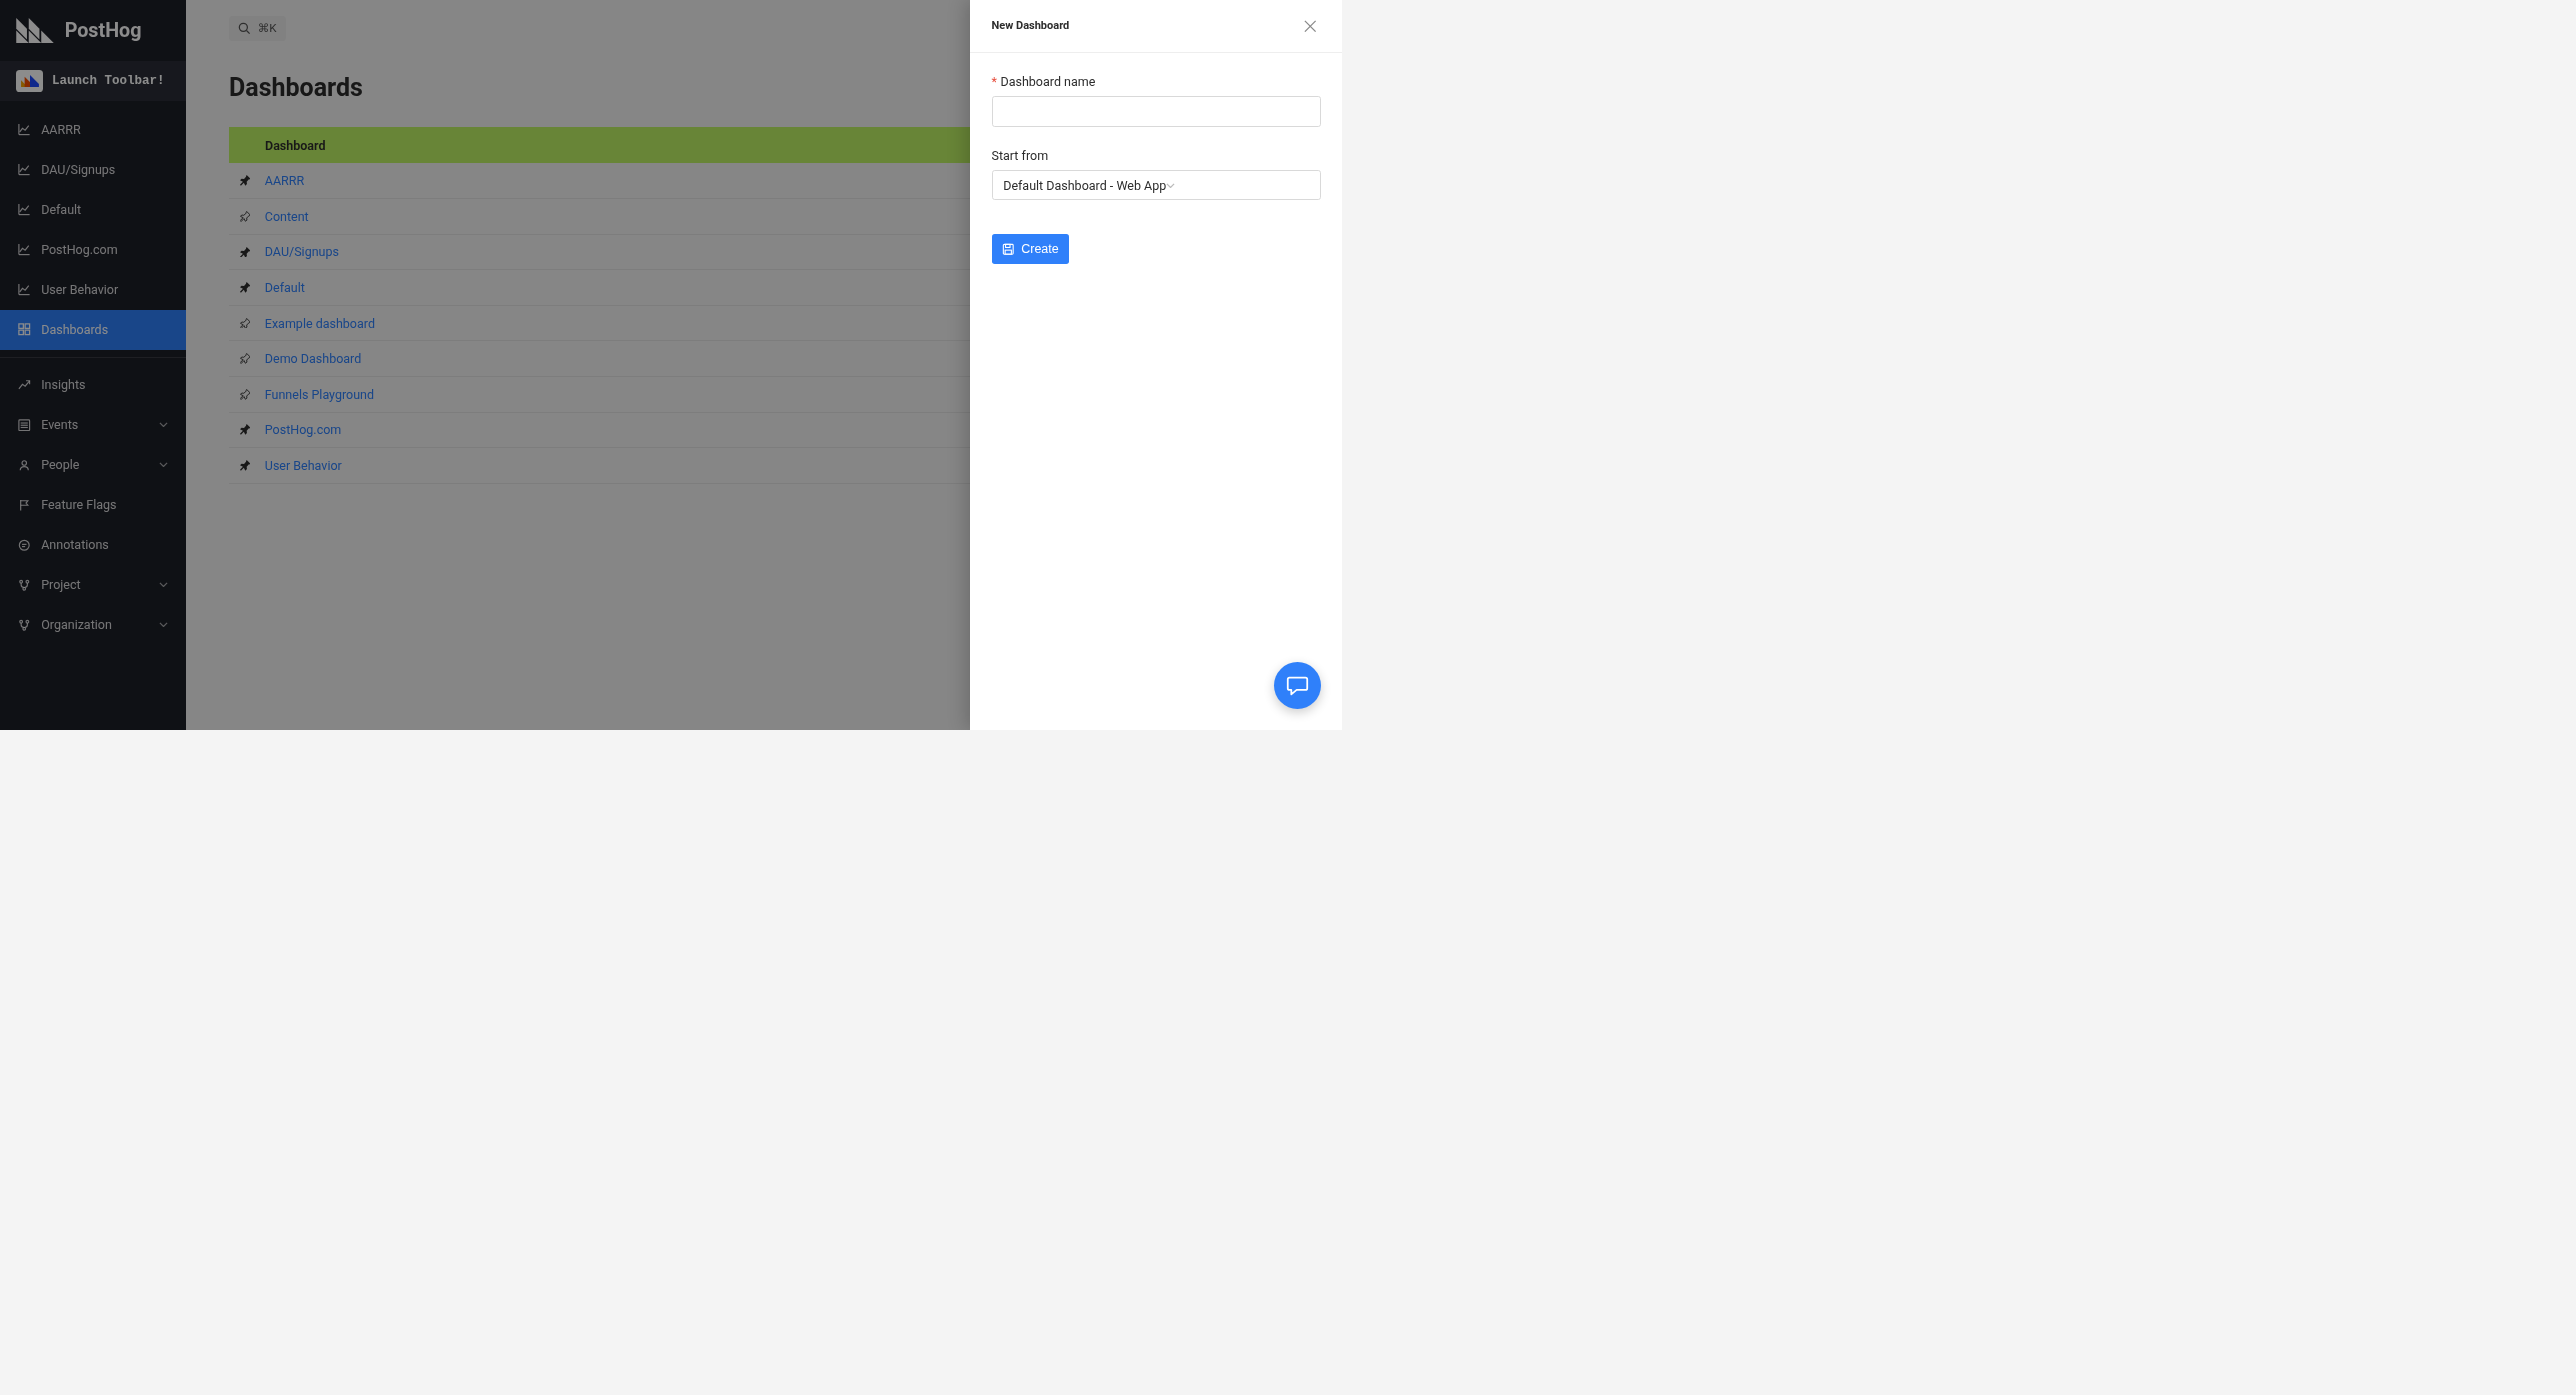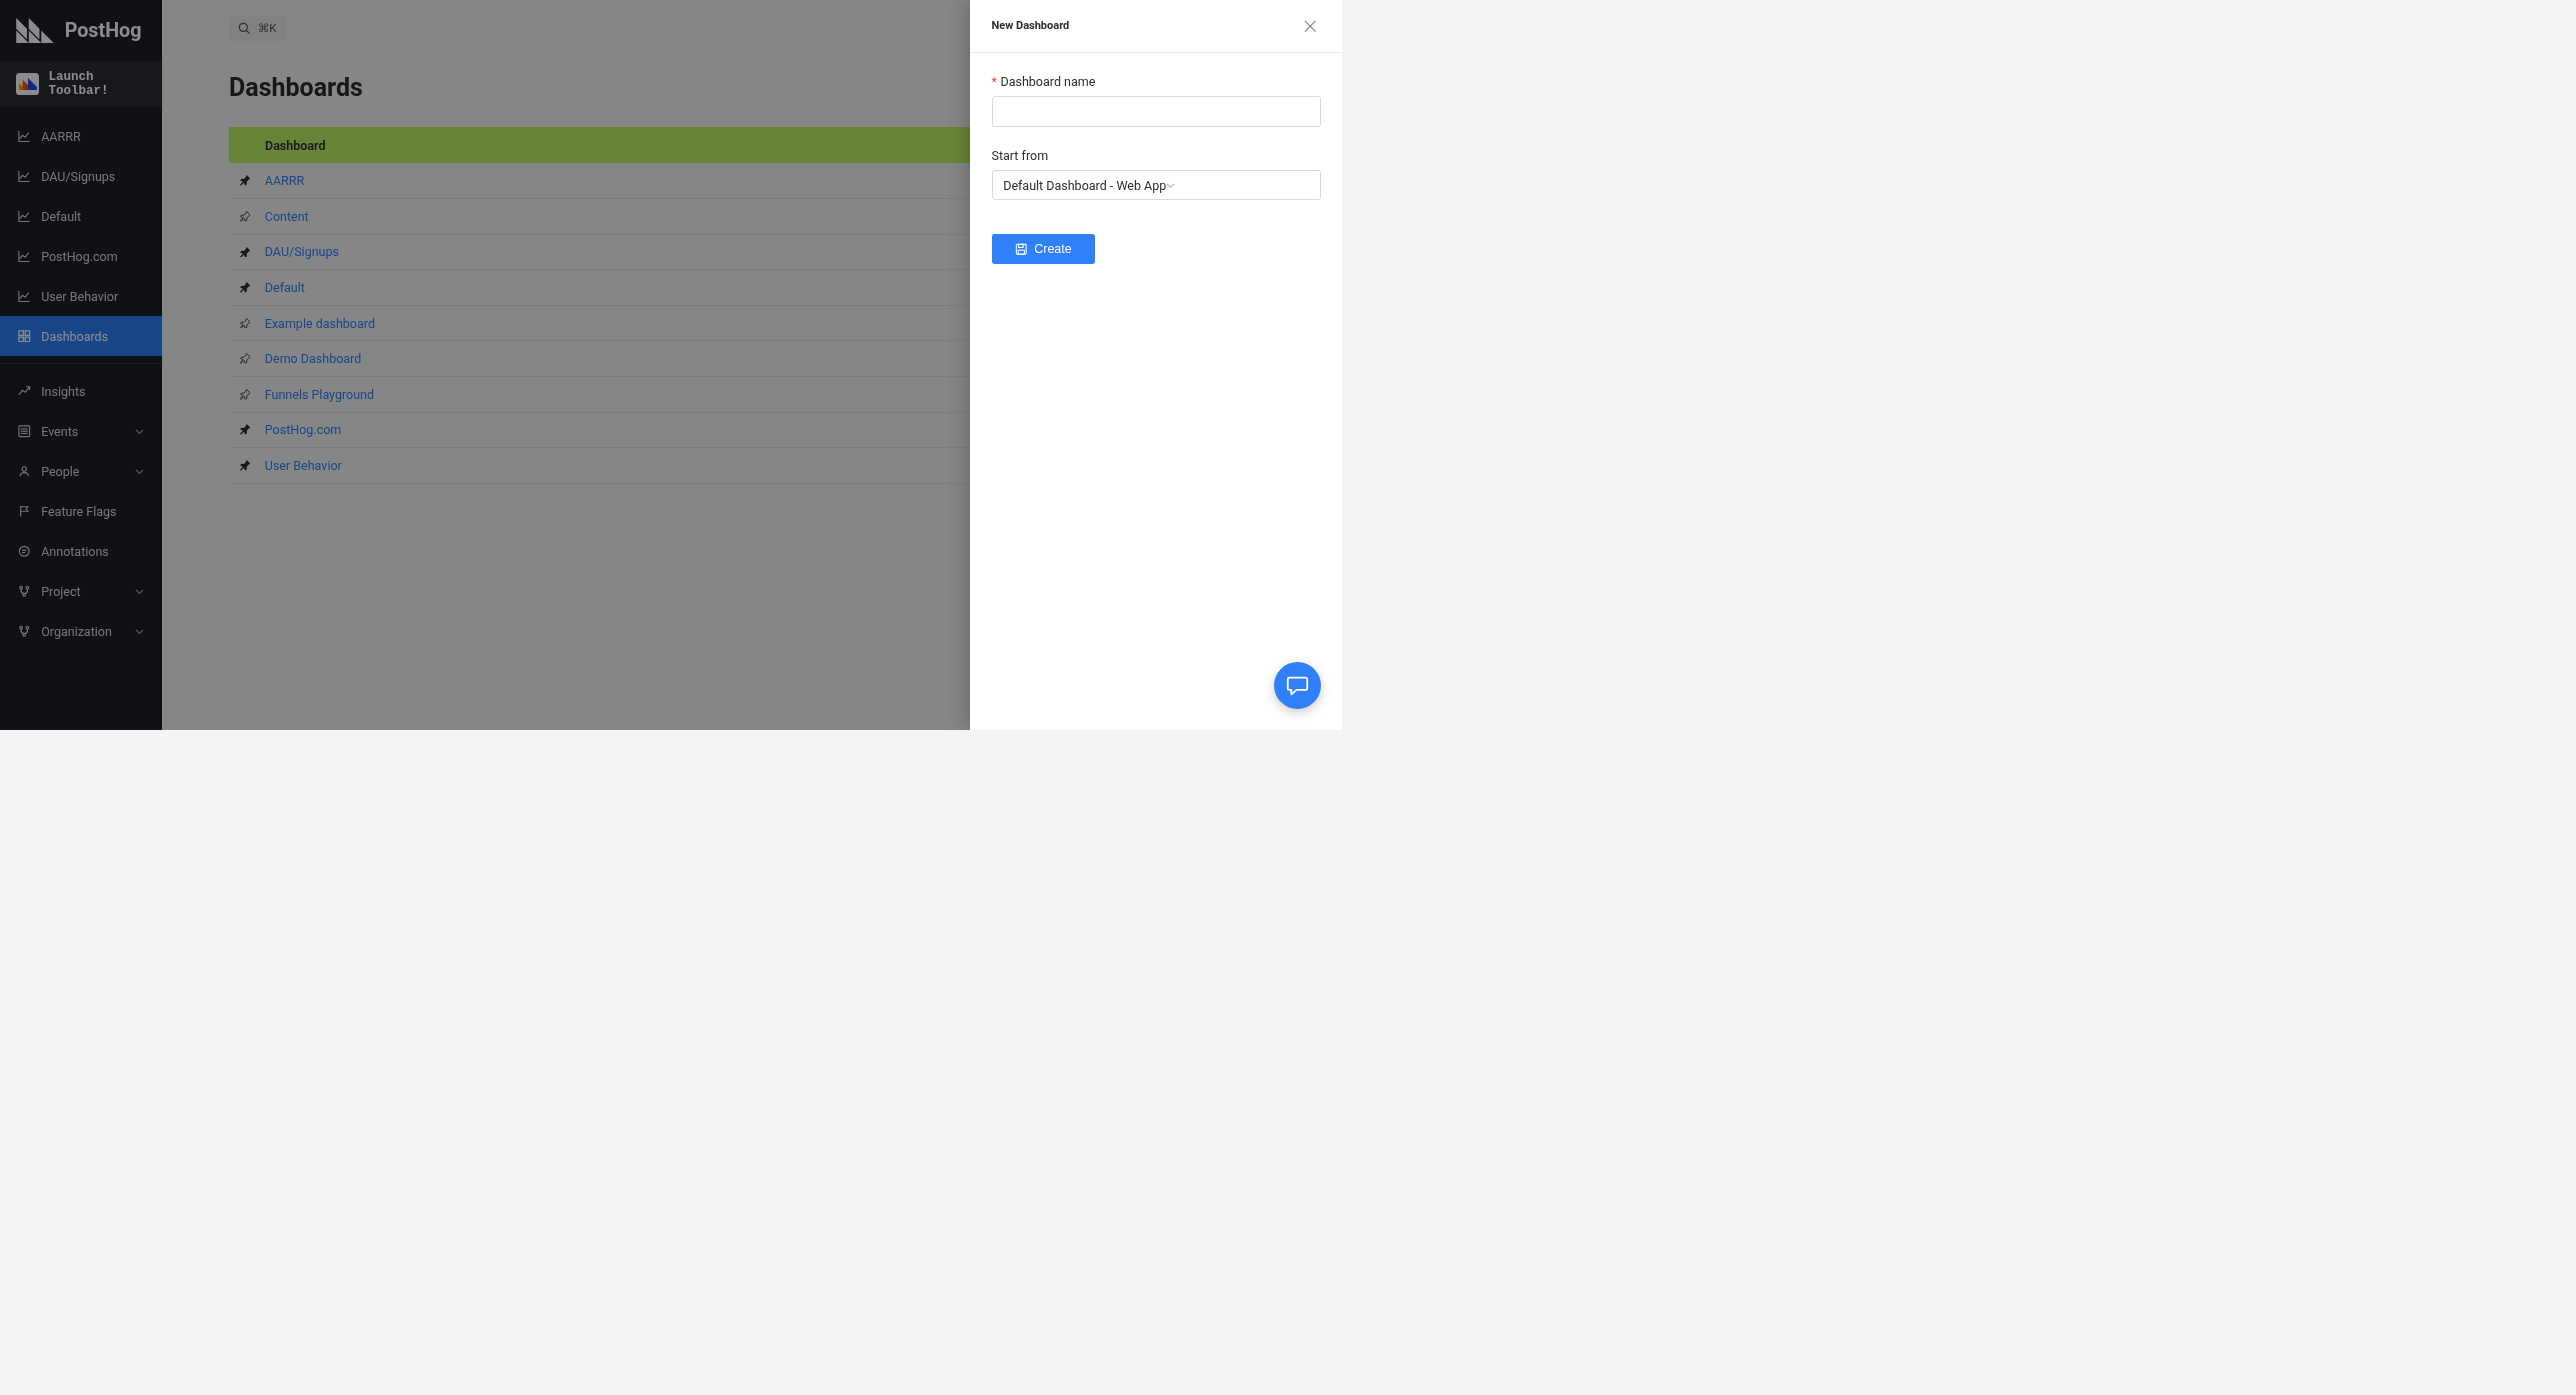--- a/index.html
+++ b/index.html
@@ -9,21 +9,21 @@
   color: #2d2d2d;
   font-size: 12.5px;
   overflow: hidden;
   width: 1342px;
   height: 730px;
   position: relative;
 }
 .sidebar {
   position: absolute;
   left: 0; top: 0;
-  width: 162px;
+  width: 186px;
   height: 100%;
   background: #1d1f27;
   color: #fff;
   display: flex;
   flex-direction: column;
 }
 .logo-row {
   display: flex;
   align-items: center;
   padding: 18px 16px;
@@ -204,21 +204,21 @@
   color: #2d2d2d;
   background: #fff;
 }
 .select-box .sel-chevron { color: #bbb; font-size: 9.8px; }
 .create-btn {
   margin-top: 34px;
   background: #2f80fa;
   color: #fff;
   border: none;
   border-radius: 2.7px;
-  padding: 8px 23px;
+  padding: 8px 10px;
   font-size: 12.5px;
   display: inline-flex;
   align-items: center;
   gap: 7.2px;
   cursor: pointer;
 }
 .chat-bubble {
   position: absolute;
   right: 21.5px; bottom: 21.5px;
   width: 47px; height: 47px;

